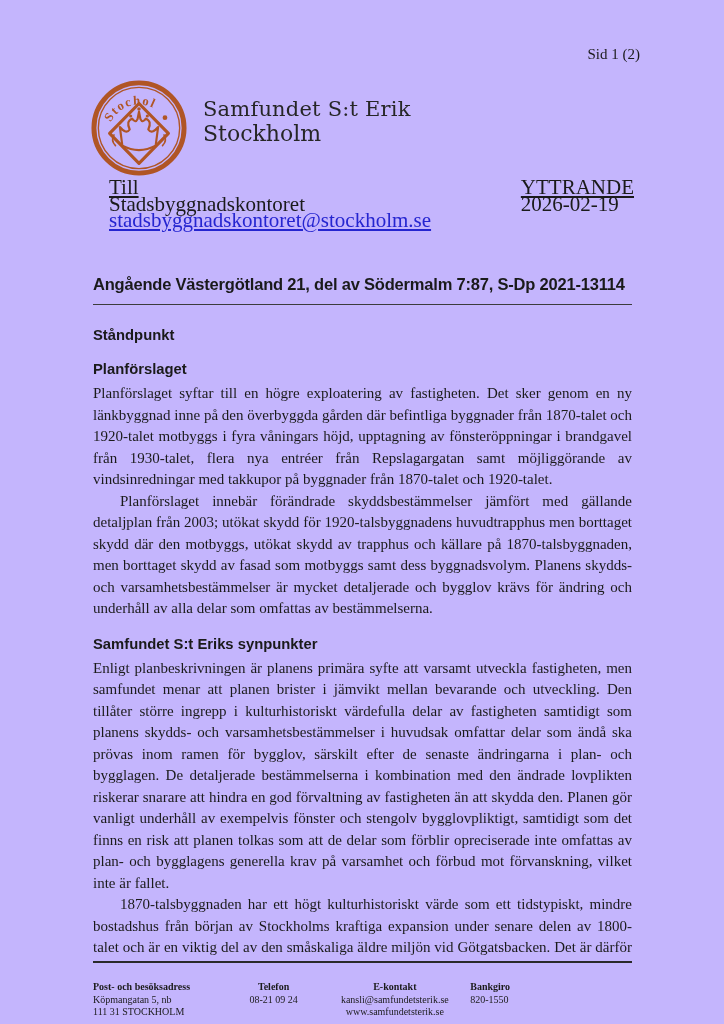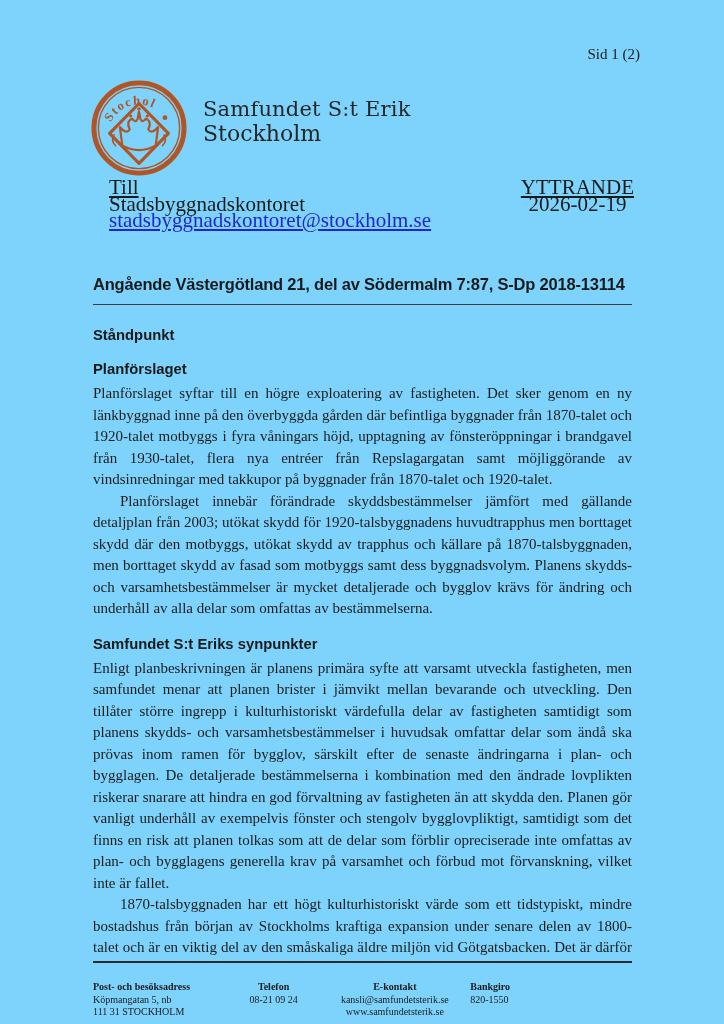--- a/index.html
+++ b/index.html
@@ -1,19 +1,19 @@
 <!DOCTYPE html>
 <html lang="sv"><head>
 <meta charset="utf-8">
 <style>
   html,body{margin:0;padding:0;background:#ffffff;}
   .page{
     position:relative;
     width:724px;height:1024px;
-    background:#7dd3fc;
+    background:#c4b5fd;
     font-family:"Liberation Serif",serif;
     color:#1b1b1b;
     overflow:hidden;
   }
   .page-num{
     position:absolute;top:46px;right:84px;
     font-size:15px;
   }
   
   .letterhead{
@@ -33,21 +33,21 @@
   
   .addr-row{
     position:absolute;top:179px;left:93px;right:90px;
     display:flex;justify-content:space-between;
     font-size:21px;line-height:16.5px;margin-left:16px;
   }
   .u{text-decoration:underline;}
   .recipient a{
     color:#2525d0;text-decoration:underline;cursor:pointer;
   }
-  .meta{text-align:center;}
+  .meta{text-align:left;}
   
   .content{
     position:absolute;top:274px;left:93px;right:92px;bottom:64px;
     overflow:hidden;
   }
   .subject{
     margin:0;
     font-family:"Liberation Sans",sans-serif;
     font-weight:700;font-size:16.5px;line-height:21px;
     letter-spacing:-.2px;color:#1a1a1a;
@@ -119,21 +119,21 @@
       <div>Stadsbyggnadskontoret</div>
       <a href="#">stadsbyggnadskontoret@stockholm.se</a>
     </div>
     <div class="meta">
       <div class="u">YTTRANDE</div>
       <div>2026-02-19</div>
     </div>
   </div>
 
   <div class="content">
-    <h1 class="subject">Angående Västergötland 21, del av Södermalm 7:87, S-Dp 2018-13114</h1>
+    <h1 class="subject">Angående Västergötland 21, del av Södermalm 7:87, S-Dp 2021-13114</h1>
 
     <div class="section">
       <h2 class="first">Ståndpunkt</h2>
     </div>
 
     <div class="section">
       <h2>Planförslaget</h2>
       <p>Planförslaget syftar till en högre exploatering av fastigheten. Det sker genom en ny länkbyggnad inne på den överbyggda gården där befintliga byggnader från 1870-talet och 1920-talet motbyggs i fyra våningars höjd, upptagning av fönsteröppningar i brandgavel från 1930-talet, flera nya entréer från Repslagargatan samt möjliggörande av vindsinredningar med takkupor på byggnader från 1870-talet och 1920-talet.</p>
       <p>Planförslaget innebär förändrade skyddsbestämmelser jämfört med gällande detaljplan från 2003; utökat skydd för 1920-talsbyggnadens huvudtrapphus men borttaget skydd där den motbyggs, utökat skydd av trapphus och källare på 1870-talsbyggnaden, men borttaget skydd av fasad som motbyggs samt dess byggnadsvolym. Planens skydds- och varsamhetsbestämmelser är mycket detaljerade och bygglov krävs för ändring och underhåll av alla delar som omfattas av bestämmelserna.</p>
     </div>

